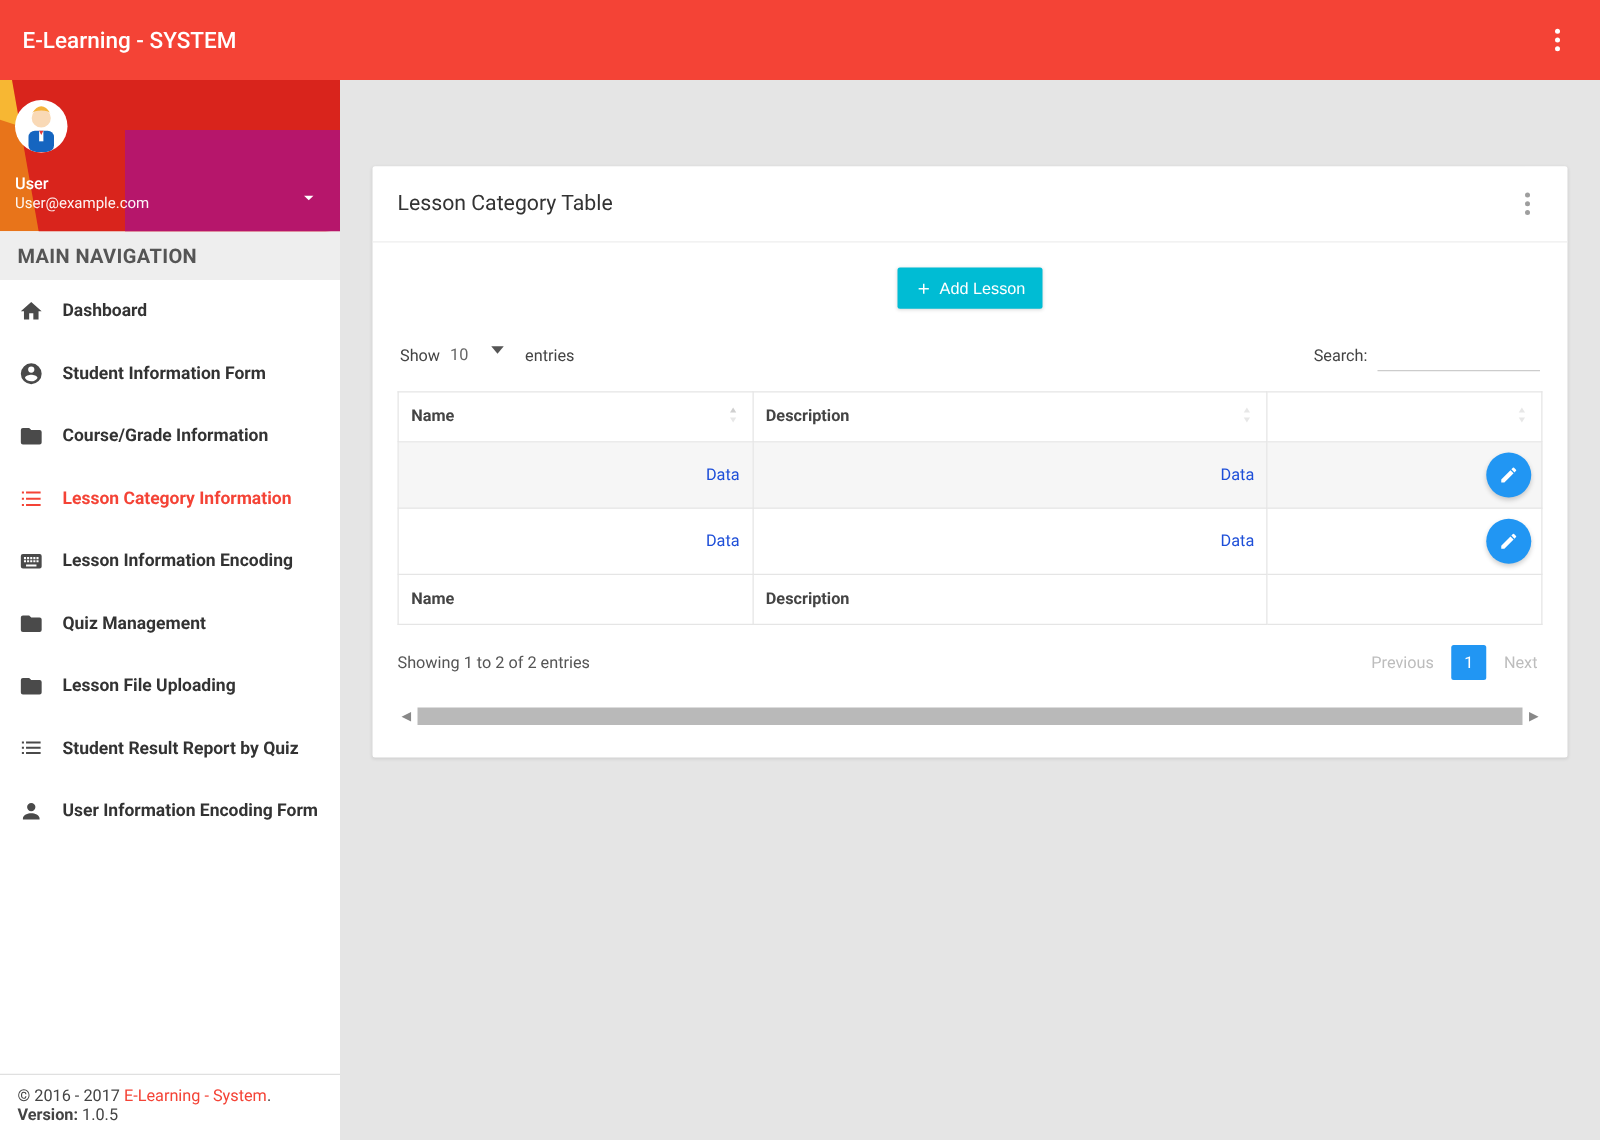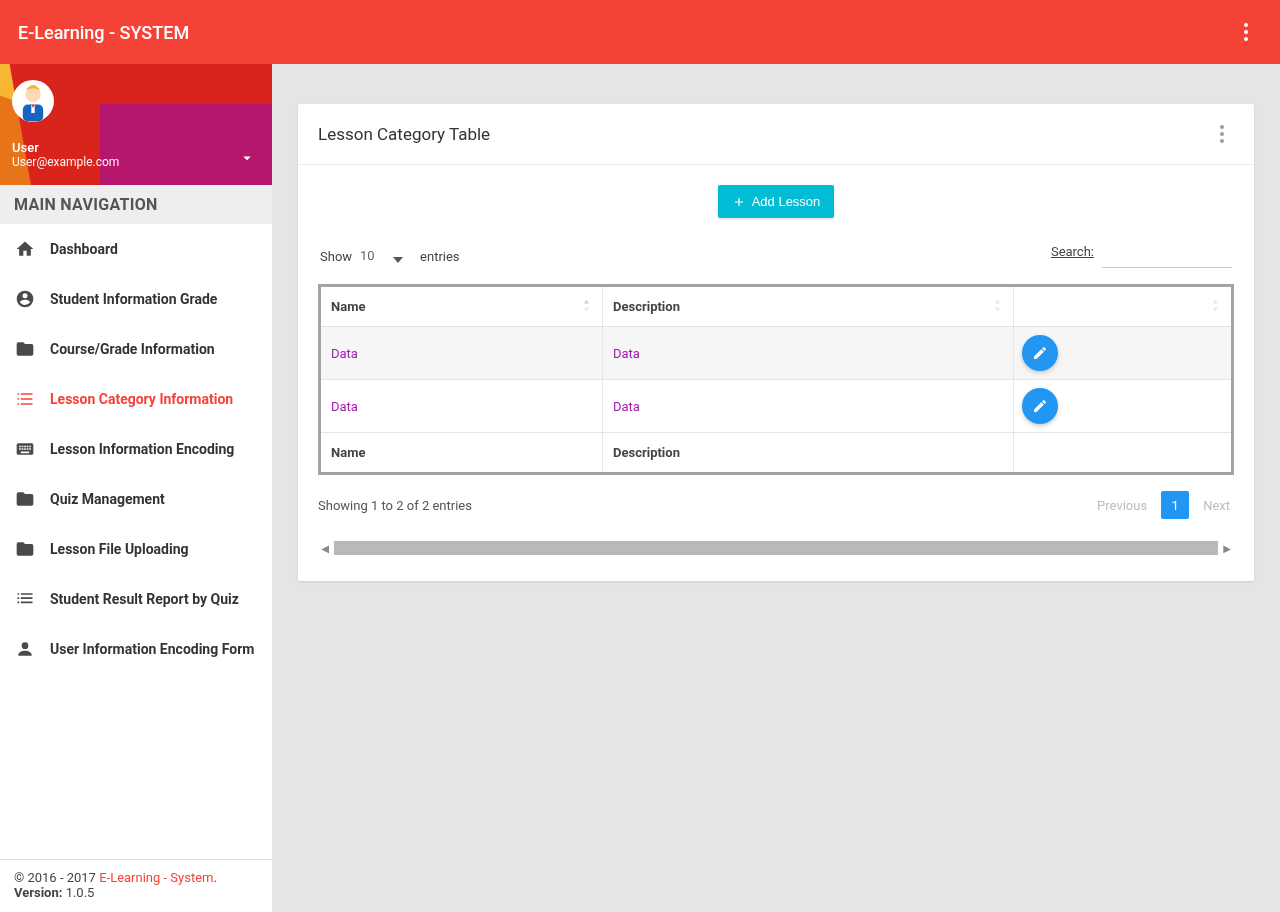--- a/index.html
+++ b/index.html
@@ -98,20 +98,21 @@
     
     .content{
       position:absolute;left:272px;top:64px;right:0;bottom:0;
       padding:40px 26px;
       overflow:auto;
     }
     .card{
       background:#fff;border-radius:2px;
       box-shadow:0 1px 3px rgba(0,0,0,.1);
       padding:0;
+      margin-top:29px;
     }
     .card-header{
       display:flex;align-items:center;
       padding:18px 20px;
       border-bottom:1px solid #eee;
     }
     .card-header h2{font-size:17px;font-weight:400;color:#333;}
     .card-header .more{margin-left:auto;cursor:pointer;width:24px;height:24px;display:flex;align-items:center;justify-content:center;}
     .card-body{padding:20px 20px 24px;}
 
@@ -125,42 +126,42 @@
     .btn-cyan svg{width:14px;height:14px;fill:#fff;}
 
     .table-controls{
       display:flex;align-items:center;justify-content:space-between;
       font-size:13px;color:#444;margin-bottom:16px;padding:0 2px;gap:10px;
     }
     .show-entries{display:flex;align-items:center;gap:8px;}
     .show-entries .sel{
       position:relative; min-width:52px;
       border-bottom:1px solid transparent;
-      display:flex;align-items:flex-end;gap:18px;
+      display:flex;align-items:flex-start;gap:18px;
       padding:2px 0;
       color:#666;
     }
     .show-entries .sel .tri{width:0;height:0;border-left:5px solid transparent;border-right:5px solid transparent;border-top:6px solid #555;}
-    .search-wrap{display:flex;gap:8px;text-decoration:underline;}
+    .search-wrap{display:flex;align-items:center;gap:8px;}
     .search-wrap input{
       border:none;border-bottom:1px solid #ccc;outline:none;
       font-size:13px;padding:4px 2px;width:130px;background:transparent;
     }
 
-    table.dt{width:100%;border-collapse:collapse;border:3px solid #a3a3a3;}
+    table.dt{width:100%;border-collapse:collapse;border:1px solid #a3a3a3;}
     table.dt th, table.dt td{
       border:1px solid #e5e5e5;padding:12px 10px;text-align:left;font-size:13px;
     }
     table.dt th{font-weight:700;color:#444;position:relative;}
     table.dt th .sort{
       position:absolute;right:10px;top:50%;transform:translateY(-50%);
       opacity:.35;
     }
     table.dt tbody tr:nth-child(odd){background:#f6f6f6;}
-    table.dt tbody td{text-align:left;color:#a21caf;}
+    table.dt tbody td{text-align:right;color:#1d4ed8;}
     table.dt tbody td.action{padding:8px;}
     table.dt tfoot th{font-weight:700;color:#444;}
     .round-btn{
       width:36px;height:36px;border-radius:50%;border:none;
       background:#2196F3;color:#fff;display:inline-flex;align-items:center;justify-content:center;
       cursor:pointer;box-shadow:0 2px 4px rgba(0,0,0,.2);
     }
     .round-btn svg{width:16px;height:16px;fill:#fff;}
 
     .table-bottom{
@@ -235,21 +236,21 @@
           </svg>
         </span>
       <span>Dashboard</span>
     </li>
     <li>
       <span class="ico">
           <svg viewBox="0 0 24 24">
             <path d="M12 2a10 10 0 100 20 10 10 0 000-20zm0 3a3 3 0 110 6 3 3 0 010-6zm0 14.2c-2.5 0-4.7-1.28-6-3.22.03-1.99 4-3.08 6-3.08s5.97 1.09 6 3.08a7.2 7.2 0 01-6 3.22z"></path>
           </svg>
         </span>
-      <span>Student Information Grade</span>
+      <span>Student Information Form</span>
     </li>
     <li>
       <span class="ico">
           <svg viewBox="0 0 24 24">
             <path d="M10 4H4a2 2 0 00-2 2v12a2 2 0 002 2h16a2 2 0 002-2V8a2 2 0 00-2-2h-8l-2-2z"></path>
           </svg>
         </span>
       <span>Course/Grade Information</span>
     </li>
     <li class="active">

